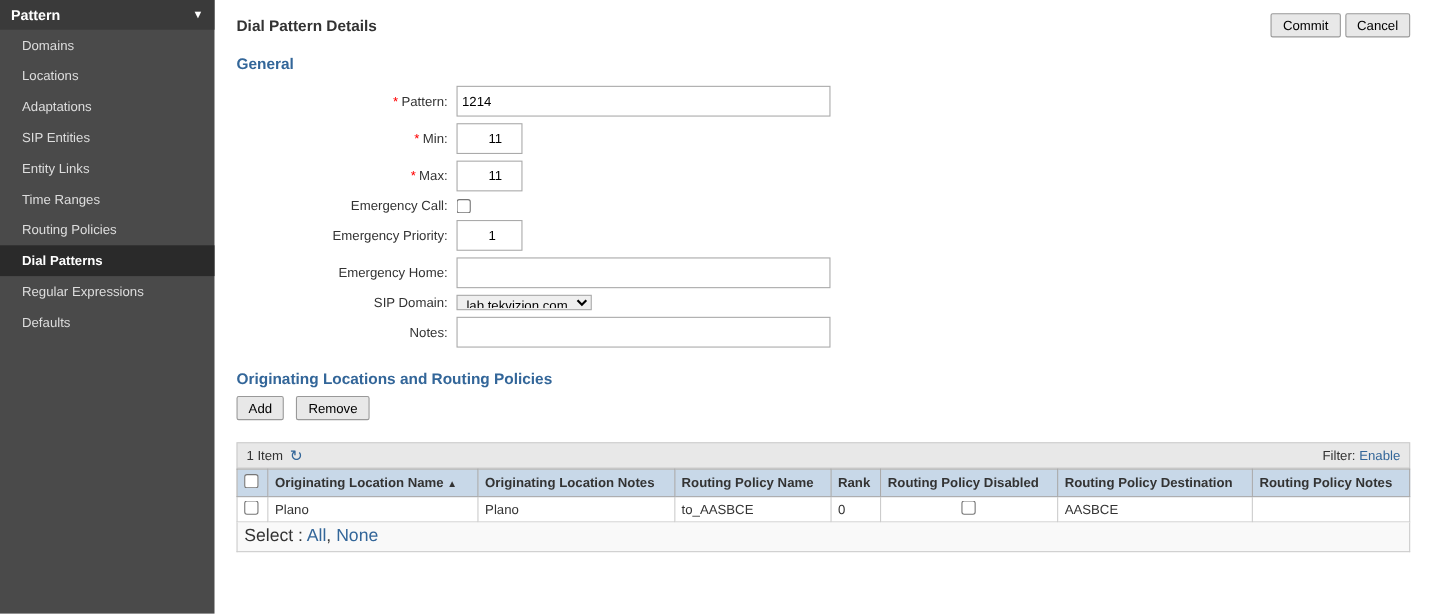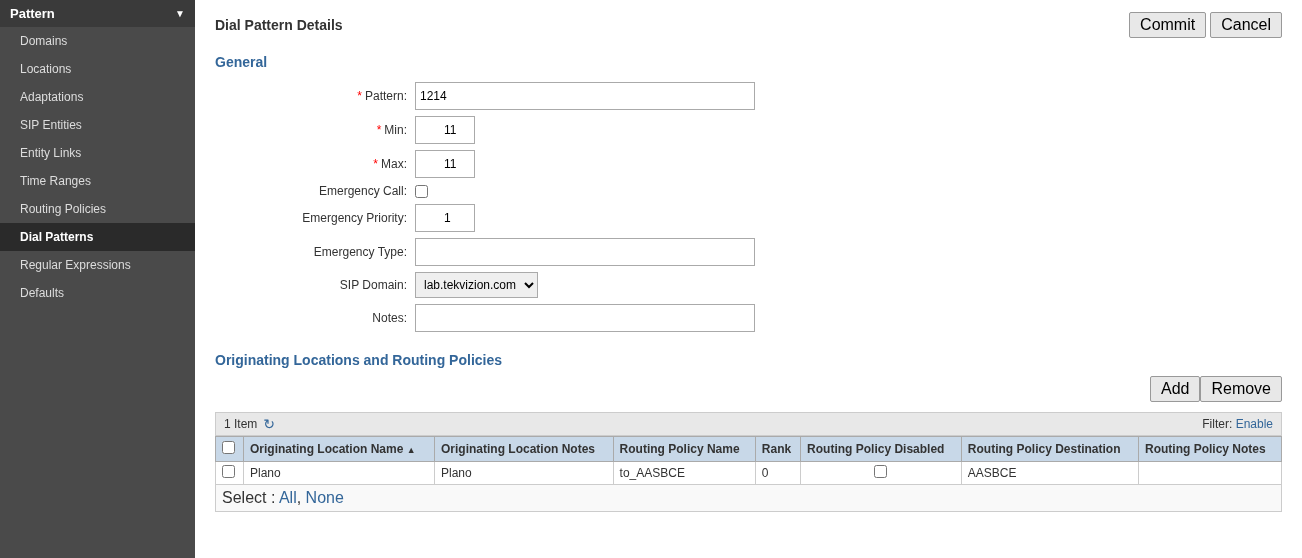--- a/index.html
+++ b/index.html
@@ -80,21 +80,21 @@
       font-size: 14px;
       font-weight: bold;
       color: #333;
     }
     .btn-group { display: flex; gap: 4px; }
     .btn {
       padding: 3px 10px;
       border: 1px solid #999;
       background: #e8e8e8;
       cursor: pointer;
-      font-size: 16px;
+      font-size: 12px;
       border-radius: 2px;
     }
     
     
     .section-title {
       color: #336699;
       font-size: 14px;
       font-weight: bold;
       margin-bottom: 12px;
     }
@@ -114,35 +114,34 @@
     .required-star { color: red; margin-right: 3px; }
     .form-input {
       height: 28px;
       border: 1px solid #aaa;
       padding: 1px 4px;
       font-size: 12px;
     }
     .form-input-wide { width: 340px; }
     .form-input-small { width: 60px; padding-left: 28px; }
     
-    select.form-input { height: 26px; }
+    select.form-input { height: 14px; }
     
     
     .table-section { margin-top: 20px; }
     .table-section-title {
       color: #336699;
       font-size: 14px;
       font-weight: bold;
       margin-bottom: 8px;
     }
     .table-controls {
       display: flex;
-      gap: 0;
-      margin-bottom: 10px;
-      justify-content: flex-end;
+      gap: 11px;
+      margin-bottom: 20px;
     }
     .table-info-bar {
       display: flex;
       align-items: center;
       justify-content: space-between;
       background: #e8e8e8;
       border: 1px solid #ccc;
       padding: 3px 8px;
       font-size: 12px;
     }
@@ -267,21 +266,21 @@
           <div class="form-label">Emergency Call:</div>
           <input type="checkbox" style="">
         </div>
 
         <div class="form-row">
           <div class="form-label">Emergency Priority:</div>
           <input type="text" class="form-input form-input-small" value="1" style="">
         </div>
 
         <div class="form-row">
-          <div class="form-label">Emergency Type:</div>
+          <div class="form-label">Emergency Home:</div>
           <input type="text" class="form-input form-input-wide" value="" style="">
         </div>
 
         <div class="form-row">
           <div class="form-label">SIP Domain:</div>
           <select class="form-input"><option value="lab.tekvizion.com">lab.tekvizion.com</option></select>
         </div>
 
         <div class="form-row">
           <div class="form-label">Notes:</div>

